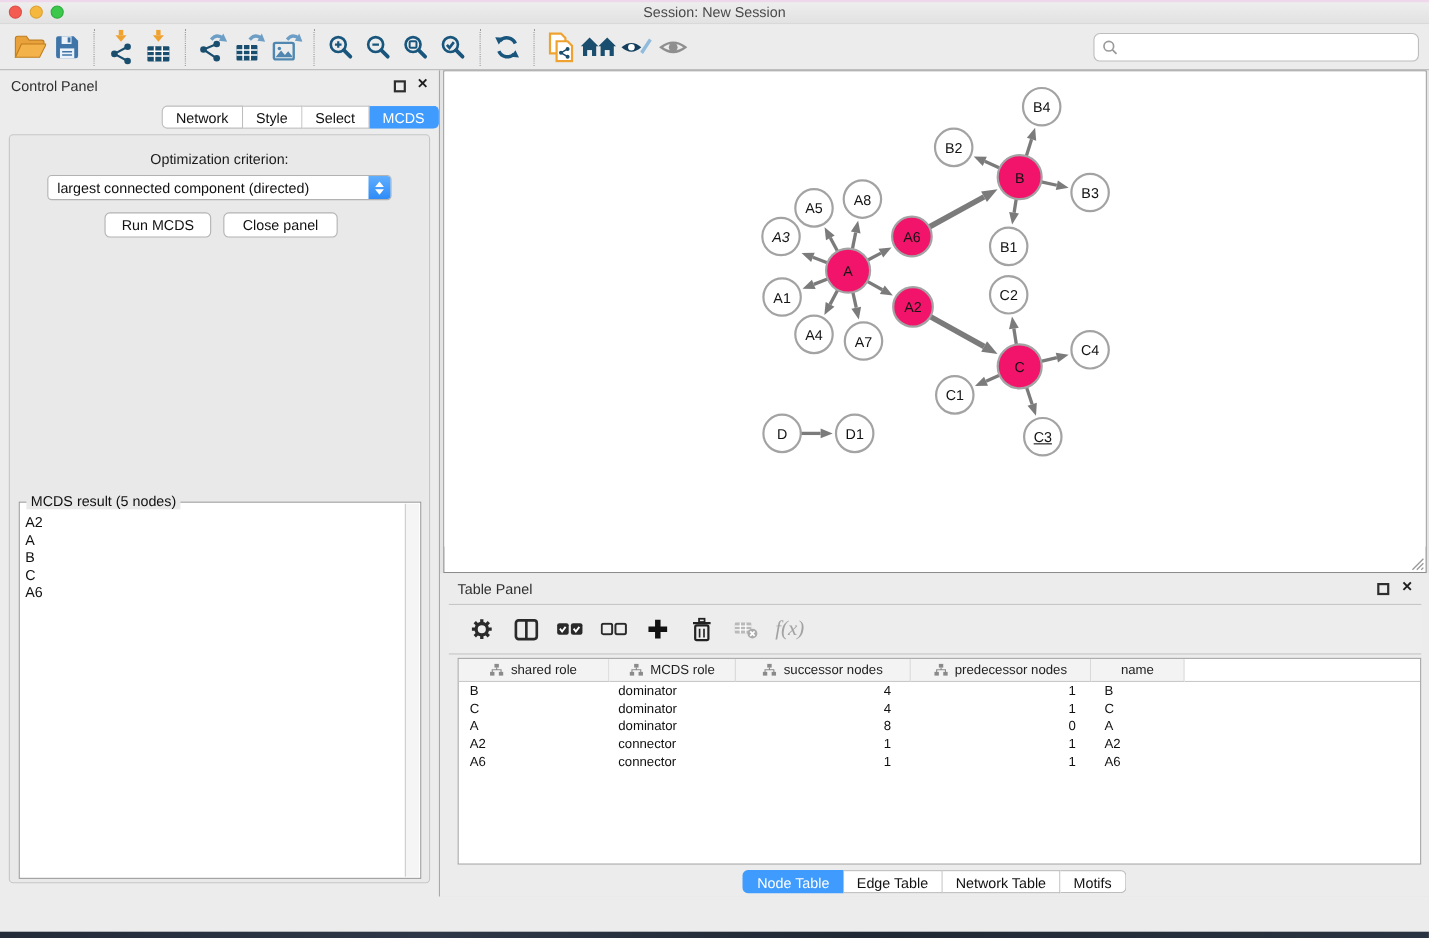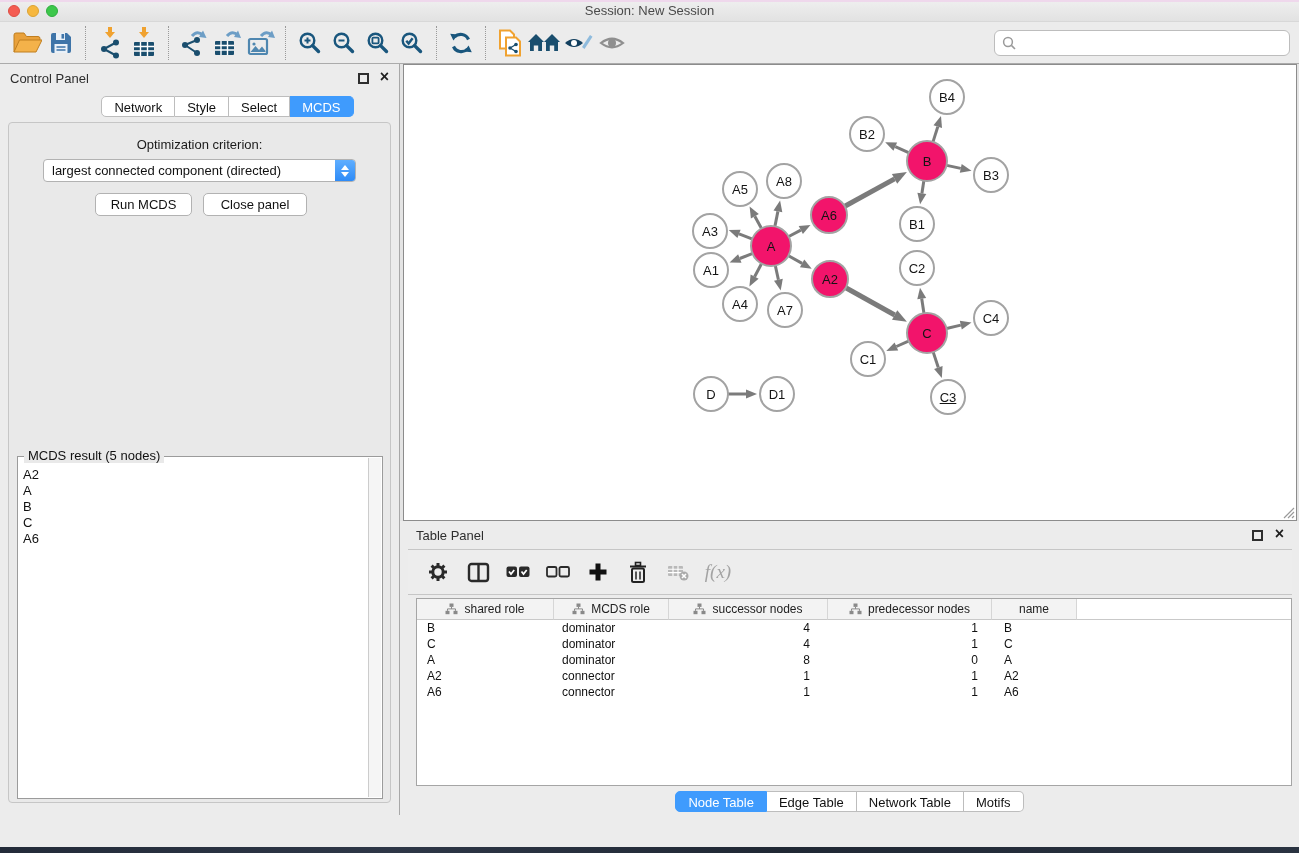--- a/index.html
+++ b/index.html
@@ -31,21 +31,21 @@
   .main { position:absolute; left:0; top:64px; width:1299px; height:751px; }
 
   
   .cpanel { position:absolute; left:0; top:0; width:400px; height:751px; background:#ECECEC; border-right:1px solid #A8A8A8; }
   .panel-head { position:relative; height:28px; }
   .panel-head .ptitle { position:absolute; left:10px; top:7px; font-size:13px; color:#2E2E2E; }
   .float-ic { position:absolute; top:9px; width:11px; height:11px; border:2px solid #2E2E2E; background:transparent; }
   .close-ic { position:absolute; top:4px; font-size:16px; font-weight:700; color:#1E1E1E; line-height:18px; }
   .cpanel .float-ic { right:30px; } .cpanel .close-ic { right:10px; }
 
-  .ctabs { position:absolute; left:0; top:32px; width:399px; display:flex; justify-content:center;margin-left:28px; }
+  .ctabs { position:absolute; left:0; top:32px; width:399px; display:flex; justify-content:flex-end; }
   .tab { font-size:13px; padding:2px 12px; background:#fff; border:1px solid #BDBDBD; border-left:none; color:#111; height:21px; line-height:17px; }
   .tab:first-child { border-left:1px solid #BDBDBD; border-radius:5px 0 0 5px; }
   .tab:last-child { border-radius:0 5px 5px 0; }
   .tab.active { background:#3F9BFD; border-color:#3F9BFD; color:#fff; }
 
   .cbody { position:absolute; left:8px; top:58px; width:383px; height:681px; background:#E9E9E9;
     border:1px solid #C6C6C6; border-radius:4px; }
   .optlabel { margin-top:14px; text-align:center; font-size:13px; color:#1B1B1B; }
   .select { position:absolute; left:34px; top:36px; width:313px; height:23px; background:#fff;
     border:1px solid #B2B2B2; border-radius:4px; display:flex; align-items:center; }
@@ -352,21 +352,21 @@
               <polygon points="567.5,257.6 557.8,264.5 555.8,255.7" fill="#7B7B7B"></polygon>
               <line x1="323.0" y1="329.0" x2="342.0" y2="329.0" stroke="#7B7B7B" stroke-width="3"></line>
               <polygon points="353.0,329.0 342.0,333.5 342.0,324.5" fill="#7B7B7B"></polygon>
             </svg>
         <div class="gnode mcds" style="left: 346px; top: 160px; height: 42px; width: 42px;">A</div>
             <div class="gnode mcds" style="left: 502px; top: 75px; height: 42px; width: 42px;">B</div>
             <div class="gnode mcds" style="left: 502px; top: 247px; height: 42px; width: 42px;">C</div>
             <div class="gnode mcds" style="left: 407px; top: 195px; height: 38px; width: 38px;">A2</div>
             <div class="gnode mcds" style="left: 406px; top: 131px; height: 38px; width: 38px;">A6</div>
             <div class="gnode" style="left: 289px; top: 187px; height: 36px; width: 36px;">A1</div>
-            <div class="gnode" style="left: 288px; top: 148px; height: 36px; width: 36px;">A3</div>
+            <div class="gnode" style="left: 288px; top: 132px; height: 36px; width: 36px; font-style: italic;">A3</div>
             <div class="gnode" style="left: 318px; top: 221px; height: 36px; width: 36px;">A4</div>
             <div class="gnode" style="left: 318px; top: 106px; height: 36px; width: 36px;">A5</div>
             <div class="gnode" style="left: 363px; top: 227px; height: 36px; width: 36px;">A7</div>
             <div class="gnode" style="left: 362px; top: 98px; height: 36px; width: 36px;">A8</div>
             <div class="gnode" style="left: 495px; top: 141px; height: 36px; width: 36px;">B1</div>
             <div class="gnode" style="left: 445px; top: 51px; height: 36px; width: 36px;">B2</div>
             <div class="gnode" style="left: 569px; top: 92px; height: 36px; width: 36px;">B3</div>
             <div class="gnode" style="left: 525px; top: 14px; height: 36px; width: 36px;">B4</div>
             <div class="gnode" style="left: 446px; top: 276px; height: 36px; width: 36px;">C1</div>
             <div class="gnode" style="left: 495px; top: 185px; height: 36px; width: 36px;">C2</div>

